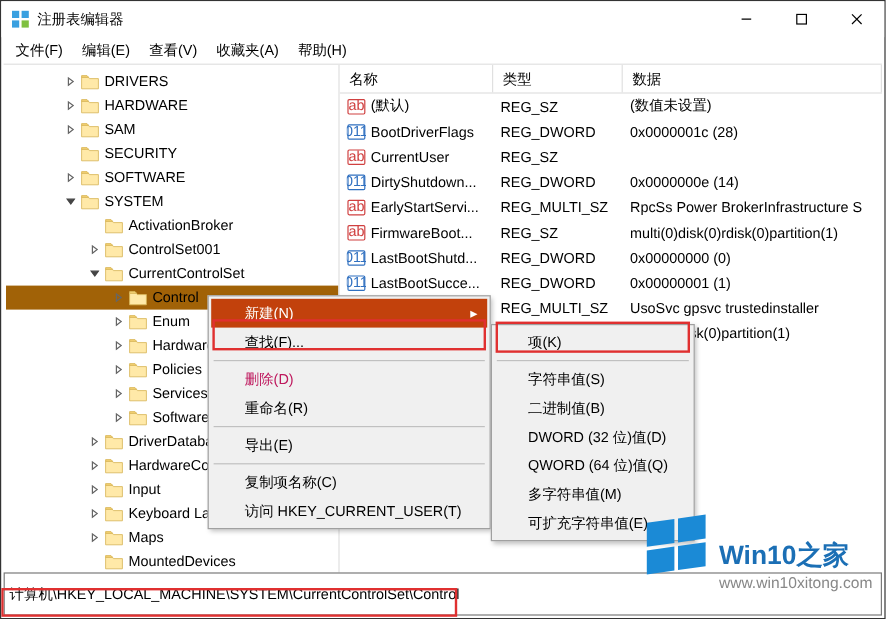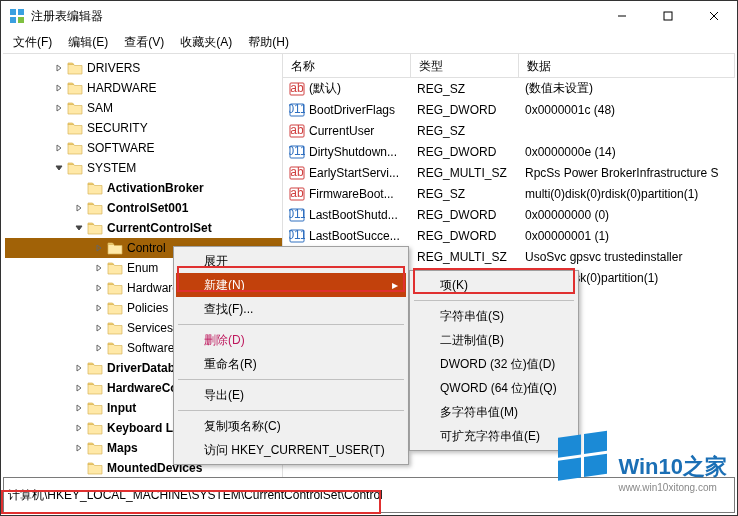--- a/index.html
+++ b/index.html
@@ -22,21 +22,21 @@
 .treepane { width:280px; overflow:hidden; border-right:1px solid #e0e0e0; position:relative; }
 .tree { padding:4px 0 4px 2px; }
 .tree-row { display:flex; align-items:center; height:20px; white-space:nowrap; }
 .tree-row .caret { width:12px; height:12px; margin-right:2px; display:flex; align-items:center; justify-content:center; color:#666; }
 .tree-row .caret svg { width:8px; height:8px; }
 .tree-row .folder { width:16px; height:14px; margin-right:4px; }
 .tree-row .label { }
 .tree-row.selected { background:#a16207; }
 .tree-row.selected .label { }
 .indent2 { padding-left:48px; }
-.indent3 { padding-left:68px;font-weight:bold; }
+.indent3 { padding-left:68px; }
 .indent4 { padding-left:88px; }
 
 
 .listpane { flex:1; overflow:hidden; }
 .listheader { height:24px; display:flex; border-bottom:1px solid #e0e0e0; background:#fff; }
 .listheader .col { padding:4px 8px; border-right:1px solid #e0e0e0; }
 .col-name { width:128px; }
 .col-type { width:108px; }
 .col-data { flex:1; }
 .listbody { }
@@ -59,21 +59,21 @@
 .ctxsep { height:1px; background:#c0c0c0; margin:3px 2px; }
 
 
 .annot { position:absolute; border:2px solid #e03030; pointer-events:none; }
 
 
 .watermark { position:absolute; right:10px; bottom:22px; display:flex; align-items:center; }
 .watermark .wlogo { width:54px; height:54px; }
 .watermark .wtext { margin-left:8px; }
 .watermark .wtitle { font-size:22px; font-weight:600; color:#1b6fb5;margin-top:32px; }
-.watermark .wsub { font-size:10px; color:#888; }
+.watermark .wsub { font-size:13px; color:#888; }
 
 
 .folder svg { width:16px; height:14px; }
 
 .scratch { color:#a0a0a0; }
 </style>
 </head>
 <body>
 
 <div class="titlebar">
@@ -391,21 +391,21 @@
         </div>
         <div class="listrow">
           <div class="cell cell-name">
             <span class="valicon"><svg viewBox="0 0 16 16">
                 <rect x="1" y="2" width="14" height="12" rx="1" fill="#fff" stroke="#3070c0"></rect>
                 <text x="8" y="11" text-anchor="middle" font-size="7" fill="#3070c0">011</text>
               </svg></span>
             <span>BootDriverFlags</span>
           </div>
           <div class="cell cell-type">REG_DWORD</div>
-          <div class="cell cell-data">0x0000001c (48)</div>
+          <div class="cell cell-data">0x0000001c (28)</div>
         </div>
         <div class="listrow">
           <div class="cell cell-name">
             <span class="valicon"><svg viewBox="0 0 16 16">
                 <rect x="1" y="2" width="14" height="12" rx="1" fill="#fff" stroke="#d04040"></rect>
                 <text x="8" y="11" text-anchor="middle" font-size="8" fill="#d04040">ab</text>
               </svg></span>
             <span>CurrentUser</span>
           </div>
           <div class="cell cell-type">REG_SZ</div>
@@ -488,23 +488,20 @@
         </div>
       </div>
   </div>
 </div>
 
 <div class="addressbar">
   <span>计算机\HKEY_LOCAL_MACHINE\SYSTEM\CurrentControlSet\Control</span>
 </div>
 
 <div class="ctxmenu" id="ctx1" style="left:172px; top:245px; width:236px;">
-  <div class="ctxitem">
-      <span>展开</span>
-    </div>
   <div class="ctxitem highlight">
       <span>新建(N)</span>
       <span class="arrow">▸</span>
     </div>
   <div class="ctxitem">
       <span>查找(F)...</span>
     </div>
   <div class="ctxsep"></div>
   <div class="ctxitem disabled">
       <span>删除(D)</span>

